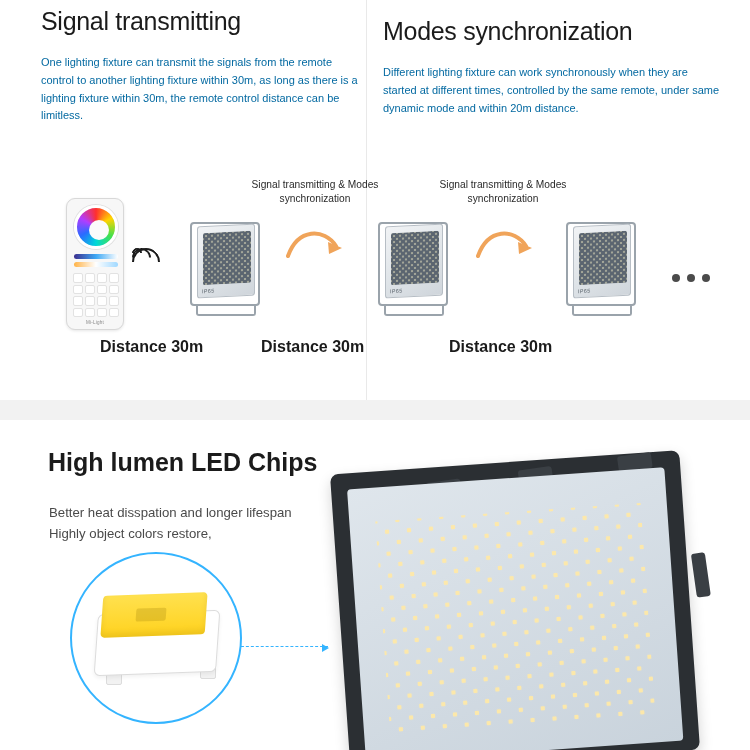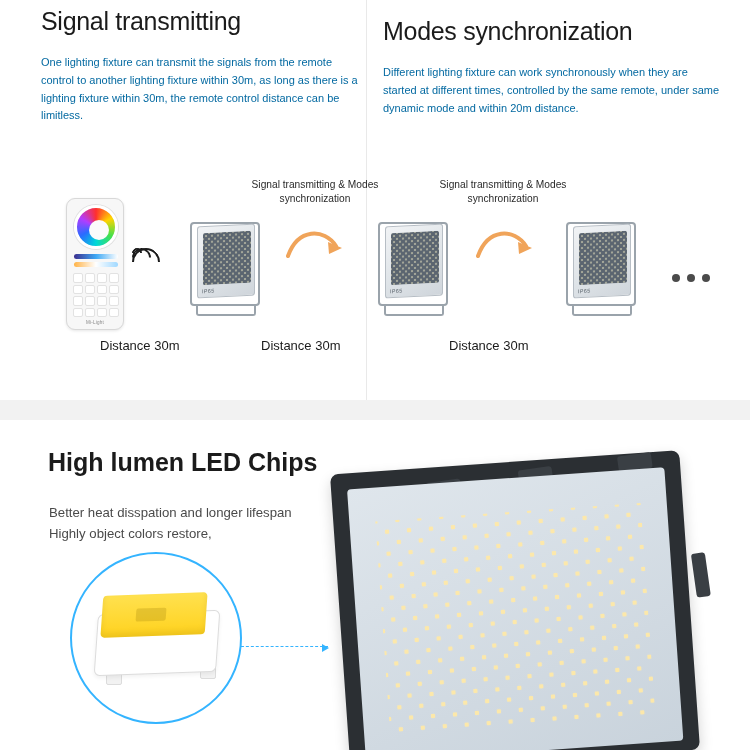--- a/index.html
+++ b/index.html
@@ -202,22 +202,22 @@
     text-align: center;
     font-size: 10.2px;
     line-height: 1.35;
     color: #2a2a2a;
   }
   .alabel1 { left: 236px; top: 8px; }
   .alabel2 { left: 424px; top: 8px; }
 
   .dist {
     position: absolute;
-    font-size: 13px;
-    font-weight: normal;
+    font-size: 16px;
+    font-weight: bold;
     color: #1b1b1b;
   }
   .dist1 { left: 96px;  top: 168px; }
   .dist2 { left: 257px; top: 168px; }
   .dist3 { left: 445px; top: 168px; }
 
   .ellipsis-dots {
     position: absolute;
     left: 668px; top: 104px;
     display: flex; gap: 7px;

